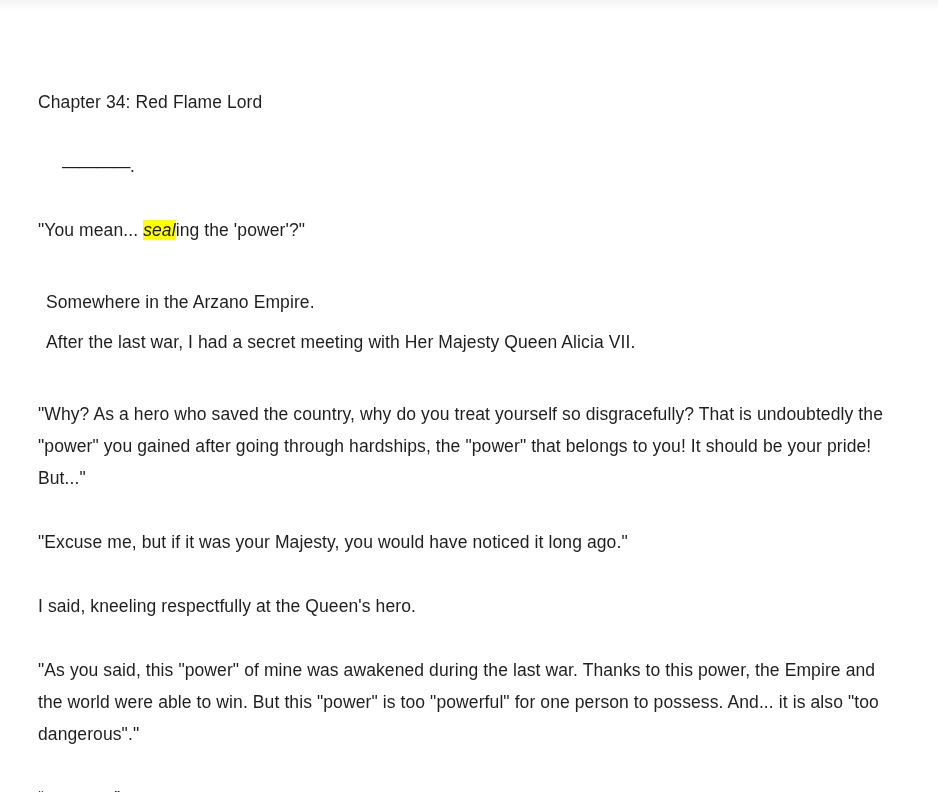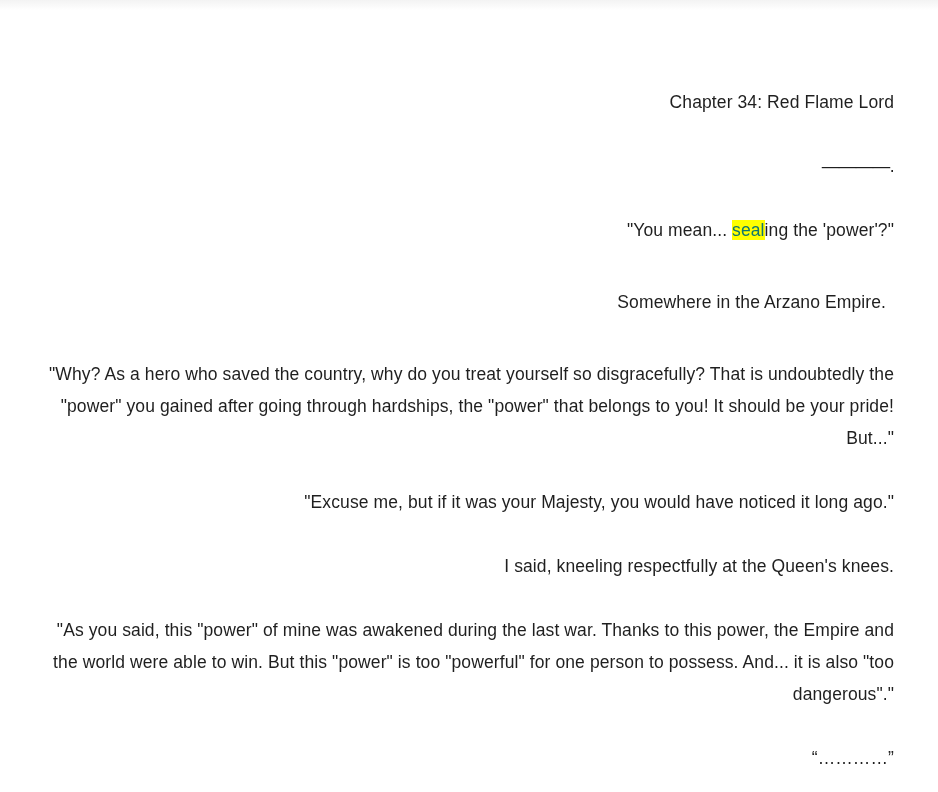--- a/index.html
+++ b/index.html
@@ -13,21 +13,20 @@
     overflow: hidden;
     font-family: "Liberation Sans", sans-serif;
     color: #202124;
   }
   .page {
     position: relative;
     width: 938px;
     height: 635px;
     background: #ffffff;
     box-sizing: border-box;
-    text-align: right;
   }
   .topbar {
     position: absolute;
     top: 0;
     left: 0;
     width: 938px;
     height: 10px;
     background: linear-gradient(to bottom, #f3f3f3 0%, #fafafa 60%, #ffffff 100%);
   }
   .content {
@@ -43,21 +42,22 @@
     color: #1f1f1f;
     letter-spacing: 0.1px;
   }
   .spacer-md { height: 32px; }
   .indent {
     padding-left: 24px;
     letter-spacing: -0.5px;
   }
   .hl {
     background: #ffff00;
-    color: #0f766e;
+    color: #0f172a;
+    font-style: italic;
   }
   .para-block p { margin: 8px; }
 </style>
 </head>
 <body>
 
 <div class="page">
 
   <div class="topbar"></div>
 
@@ -70,33 +70,34 @@
     <p class="indent">————.</p>
 
     <div class="spacer-md"></div>
 
     <p><span>"You mean... </span><span class="hl">seal</span><span>ing the 'power'?"</span></p>
 
     <div class="spacer-md"></div>
 
     <div class="para-block">
       <p>Somewhere in the Arzano Empire.</p>
+      <p>After the last war, I had a secret meeting with Her Majesty Queen Alicia VII.</p>
     </div>
 
     <div class="spacer-md"></div>
 
     <p>"Why? As a hero who saved the country, why do you treat yourself so disgracefully? That is undoubtedly the "power" you gained after going through hardships, the "power" that belongs to you! It should be your pride! But..."</p>
 
     <div class="spacer-md"></div>
 
     <p>"Excuse me, but if it was your Majesty, you would have noticed it long ago."</p>
 
     <div class="spacer-md"></div>
 
-    <p>I said, kneeling respectfully at the Queen's knees.</p>
+    <p>I said, kneeling respectfully at the Queen's hero.</p>
 
     <div class="spacer-md"></div>
 
     <p>"As you said, this "power" of mine was awakened during the last war. Thanks to this power, the Empire and the world were able to win. But this "power" is too "powerful" for one person to possess. And... it is also "too dangerous"."</p>
 
     <div class="spacer-md"></div>
 
     <p>“…………”</p>
 
   </div>

